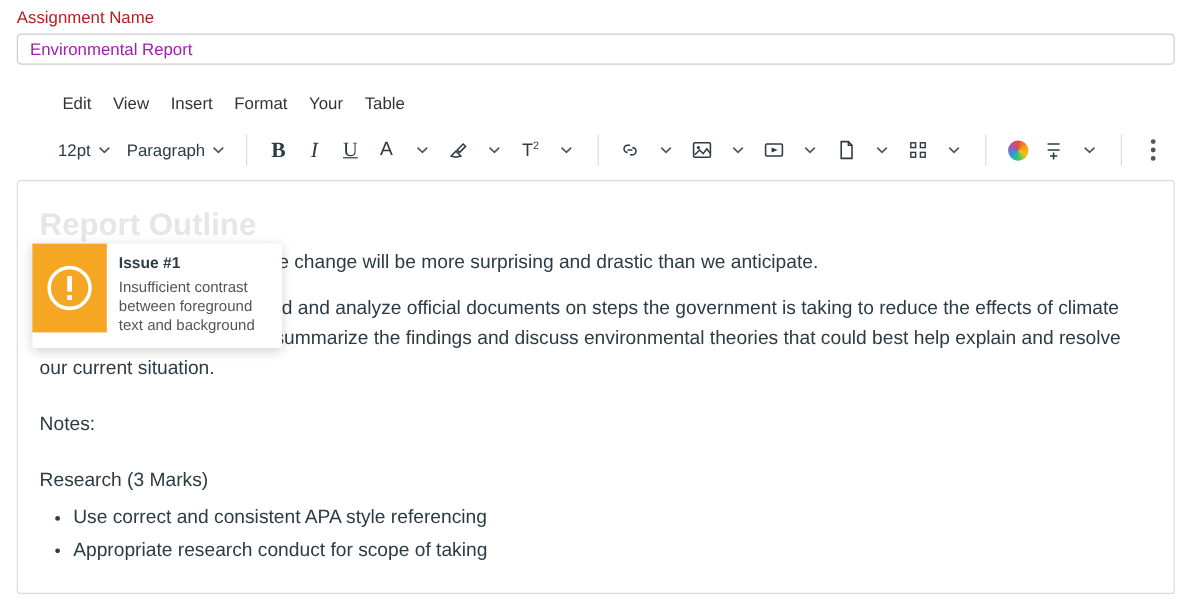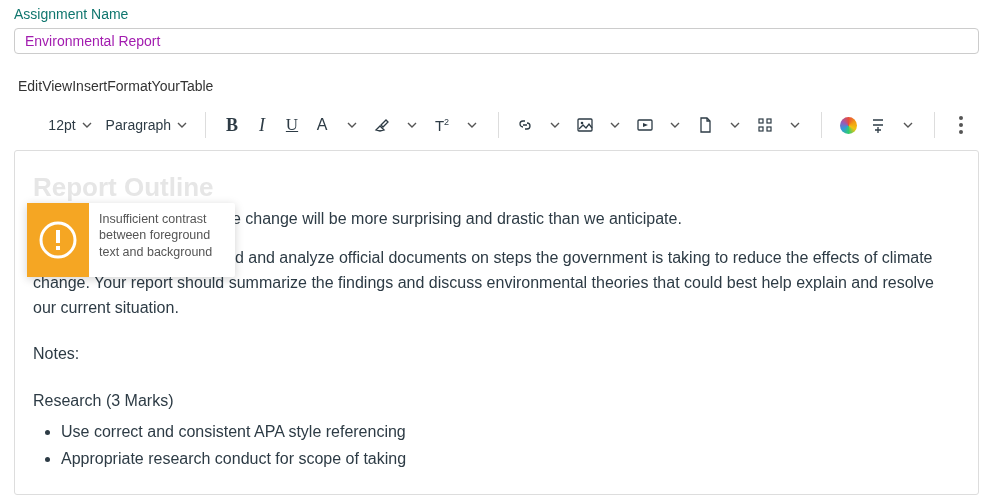--- a/index.html
+++ b/index.html
@@ -1,22 +1,22 @@
 <!DOCTYPE html>
 <html><head>
   <meta charset="utf-8">
   <style>
     * { box-sizing: border-box; margin: 0; padding: 0; }
     body { font-family: "Segoe UI", "Helvetica Neue", Arial, sans-serif; font-size: 14px; color: #2D3B45; background: #fff; padding: 6px 14px 14px 14px; }
 
-    .field-label { font-size: 14px; color: #0f766e; margin-bottom: 6px; }
+    .field-label { font-size: 14px; color: #b91c1c; margin-bottom: 6px; }
     .field-input { width: 100%; border: 1px solid #ccc; border-radius: 4px; padding: 4px 10px; font-size: 14px; color: #a21caf; }
 
     .editor-wrap { margin-top: 24px; }
-    .menubar { display: flex; padding: 0 4px 10px 4px; }
+    .menubar { display: flex; gap: 18px; padding: 0 4px 10px 4px; margin-left: 34px; }
     .menubar .menu-item { color: #333; font-size: 14px; cursor: pointer; }
 
     .toolbar { display: flex; align-items: center; padding: 6px 4px 10px 4px; gap: 2px; flex-wrap: wrap; justify-content: flex-end; }
     .tb-group { display: flex; align-items: center; gap: 2px; }
     .tb-sep { width: 1px; height: 26px; background: #ddd; margin: 0 10px; }
     .tb-btn { display: inline-flex; align-items: center; justify-content: center; min-width: 28px; height: 28px; padding: 0 4px; border-radius: 3px; color: #2D3B45; cursor: pointer; }
     .tb-select { display: inline-flex; align-items: center; padding: 0 6px; height: 30px; color: #2D3B45; cursor: pointer; font-size: 14px; gap: 6px; }
     .chev { display:inline-block; }
     .chev svg { display:block; }
     .tb-icon svg { display:block; }
@@ -251,20 +251,21 @@
 
     <div class="a11y-popup">
       <div class="a11y-icon">
         <svg width="42" height="42" viewBox="0 0 42 42">
             <circle cx="21" cy="21" r="17" stroke="#fff" stroke-width="3" fill="none"></circle>
             <rect x="19" y="11" width="4" height="13" fill="#fff"></rect>
             <rect x="19" y="27" width="4" height="4" fill="#fff"></rect>
           </svg>
       </div>
       <div class="a11y-text">
+        <div class="a11y-title">Issue #1</div>
         <div>Insufficient contrast between foreground text and background</div>
       </div>
     </div>
 
     <div class="heading-low">Report Outline</div>
     <p class="p">Thesis: The results of climate change will be more surprising and drastic than we anticipate.</p>
     <p class="p">Task: Your task will be to read and analyze official documents on steps the government is taking to reduce the effects of climate change. Your report should summarize the findings and discuss environmental theories that could best help explain and resolve our current situation.</p>
     <p class="notes">Notes:</p>
     <p class="p" style="margin-bottom:6px;">Research (3 Marks)</p>
     <ul>

